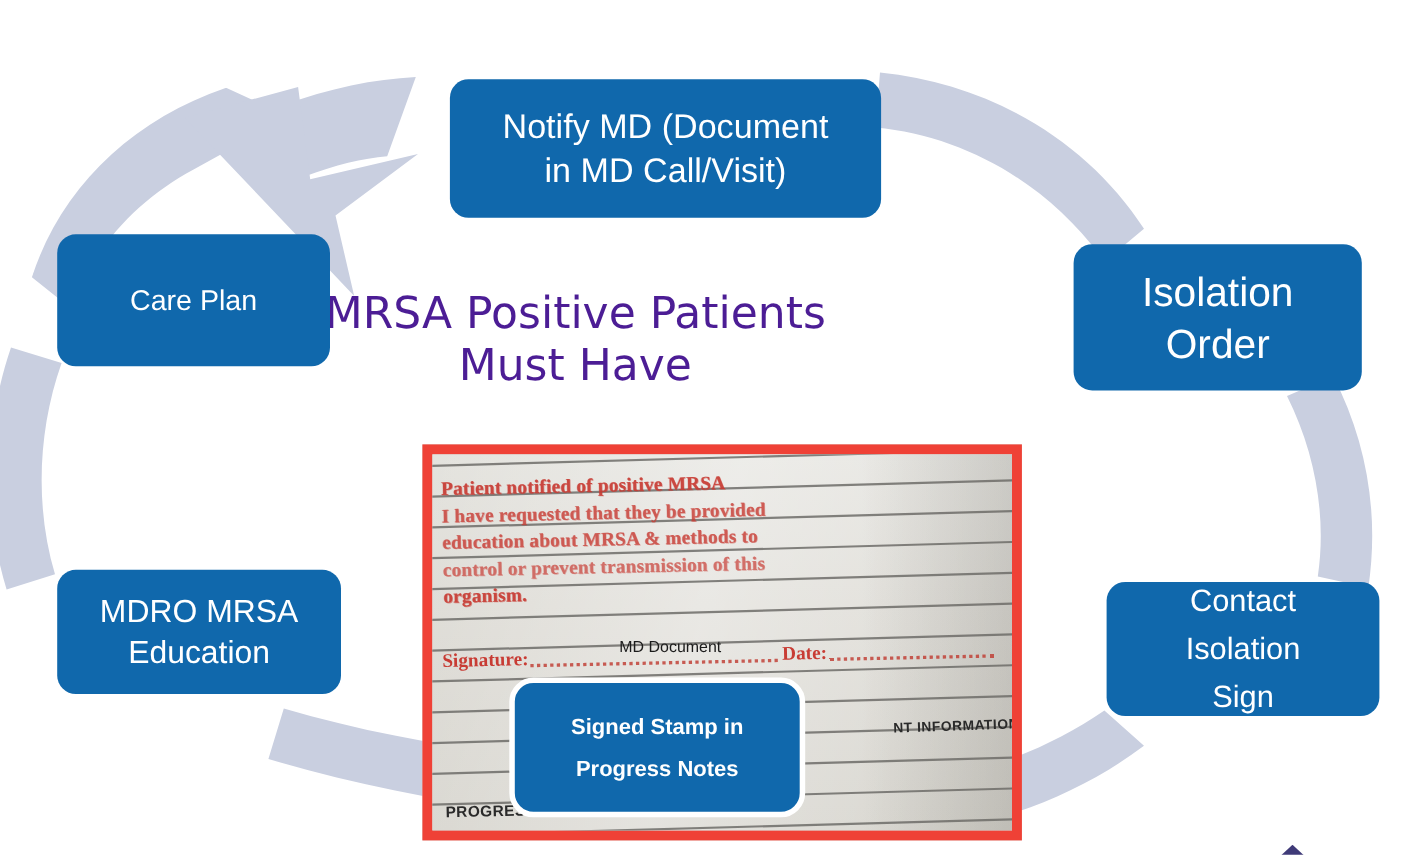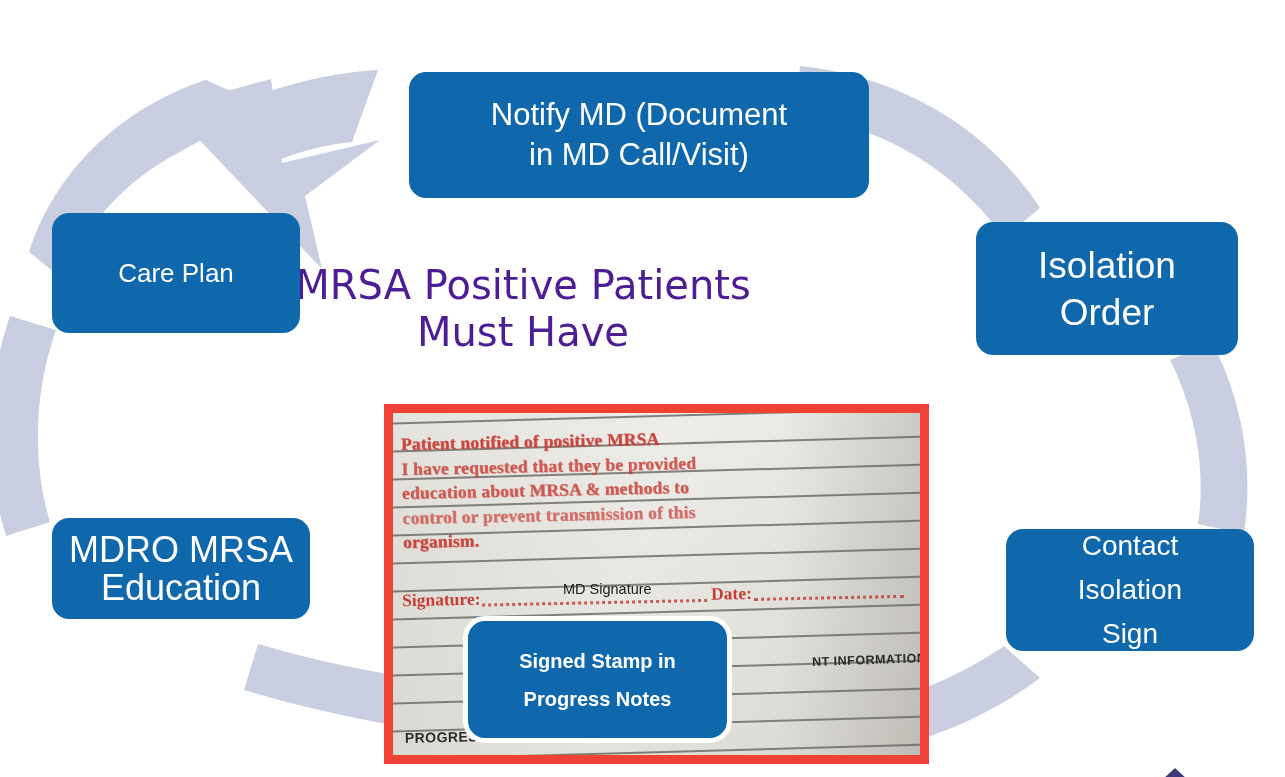--- a/index.html
+++ b/index.html
@@ -180,24 +180,24 @@
     border-radius: 17px;
     display: flex;
     align-items: center;
     justify-content: center;
     text-align: center;
     font-family: "Liberation Sans", sans-serif;
     font-weight: normal;
     white-space: pre-line;
   }
 
-  #node-notify      { left: 409px; top: 72px;  width: 460px; height: 126px; font-size: 31px; line-height: 40px; }
+  #node-notify      { left: 409px; top: 72px;  width: 392px; height: 126px; font-size: 31px; line-height: 40px; }
   #node-isolation   { left: 976px; top: 222px; width: 262px; height: 133px; font-size: 37px; line-height: 47px; }
   #node-contact     { left: 1006px; top: 529px; width: 248px; height: 122px; font-size: 28px; line-height: 44px; }
-  #node-mdro        { left: 52px;  top: 518px; width: 258px; height: 101px; font-size: 36px; line-height: 38px; }
+  #node-mdro        { left: 52px;  top: 518px; width: 258px; height: 113px; font-size: 29px; line-height: 38px; }
   #node-careplan    { left: 52px;  top: 213px; width: 248px; height: 120px; font-size: 26px; line-height: 34px; }
 
   
   #node-signed {
     left: 463px;
     top: 616px;
     width: 269px;
     height: 127px;
     font-size: 20px;
     line-height: 38px;
@@ -311,21 +311,21 @@
       <div class="line">organism.</div>
     </div>
 
     <div id="stamp-sign-row">
       <span class="sigword">Signature:</span>
       <span class="sigrule"></span>
       <span class="sigword">Date:</span>
       <span class="sigrule short"></span>
     </div>
 
-    <div id="md-signature-label">MD Signature</div>
+    <div id="md-signature-label">MD Document</div>
 
     <div id="form-footer-left">PROGRESS</div>
     <div id="form-footer-right">NT INFORMATION</div>
   </div>
 
   <h1 id="page-title">MRSA Positive Patients
 Must Have</h1>
 
   <div class="node" id="node-notify">Notify MD (Document
 in MD Call/Visit)</div>

